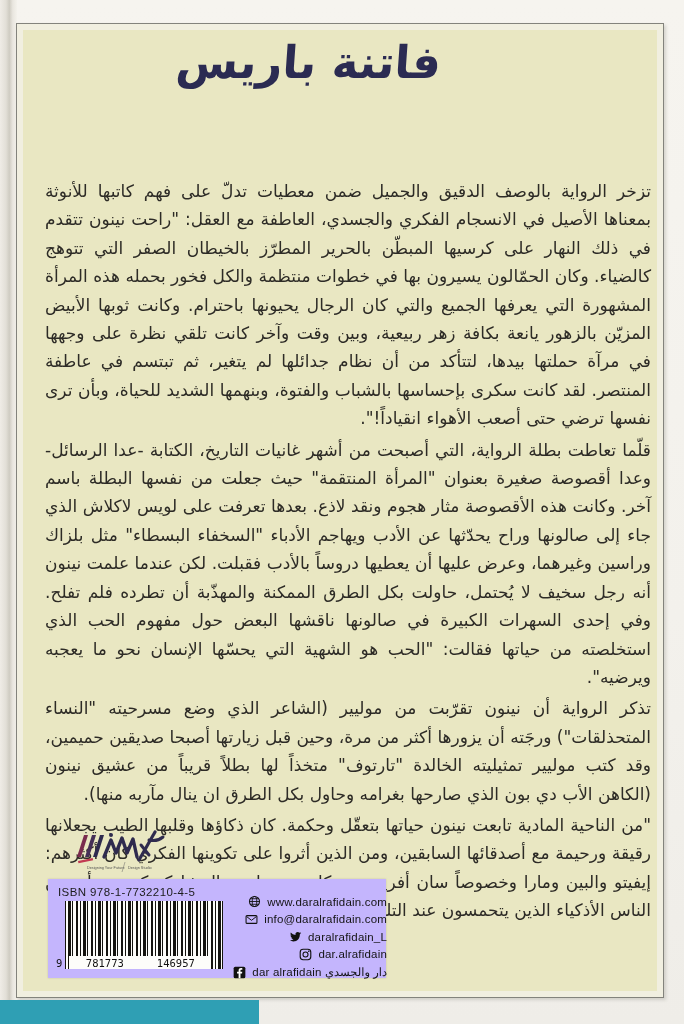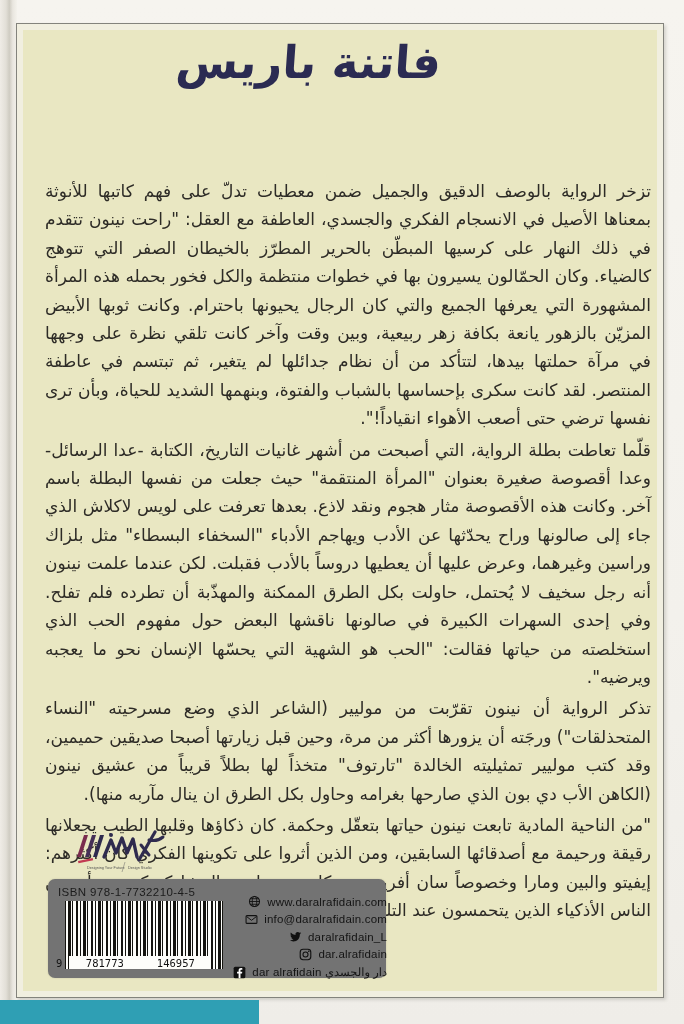--- a/index.html
+++ b/index.html
@@ -57,27 +57,26 @@
     font-family: "DejaVu Sans", sans-serif;
     font-size: 15px;
     color: #2d2b26;
     white-space: nowrap;
   }
   .logo {
     position: absolute; left: 50px; top: 800px; width: 100px; height: 48px;
   }
   .isbn-box {
     position: absolute; left: 25px; top: 849px; width: 338px; height: 99px;
-    background: #737373;
+    background: #c4b5fd;
     box-shadow: 0 0 2px rgba(0,0,0,0.15);
     display: flex;
     padding: 6px 8px;
     box-sizing: border-box;
     gap: 10px;
-    border-radius: 7px;
   }
   .isbn-left { width: 175px; }
   .isbn-label {
     font-family: "Liberation Sans", sans-serif;
     font-size: 11.5px; letter-spacing: 0.4px; color: #1c1c1c;
     margin: 1px 0 3px 2px; white-space: nowrap;
   }
   .barcode-wrap { display: flex; align-items: flex-end; gap: 3px; }
   .barcode-nine {
     font-family: "DejaVu Sans Mono", monospace;

